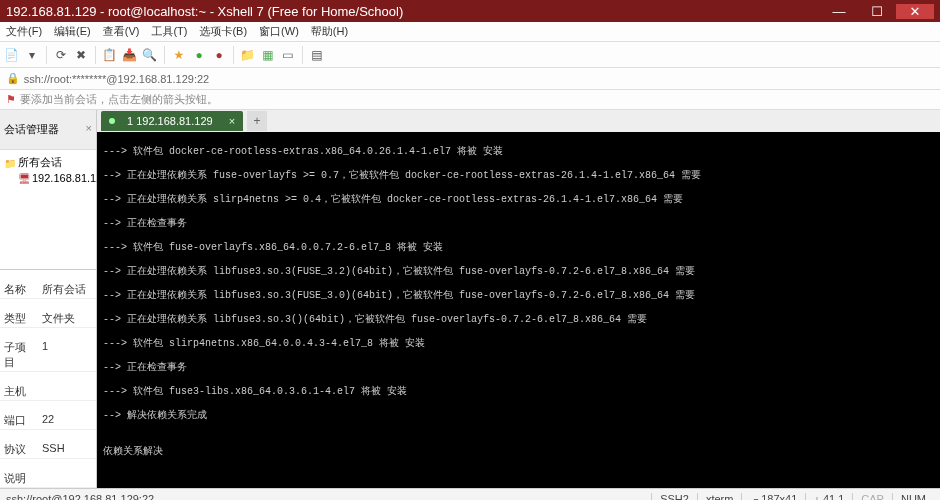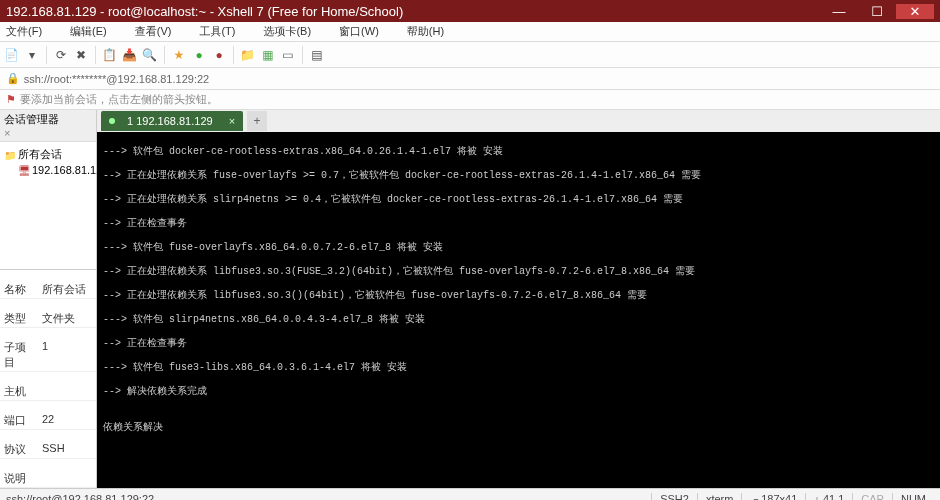--- a/index.html
+++ b/index.html
@@ -1,31 +1,31 @@
 <!DOCTYPE html>
 <html><head>
 <meta charset="utf-8">
 <style>
 * { margin:0; padding:0; box-sizing:border-box; }
 body { font-family:"Microsoft YaHei",Tahoma,sans-serif; font-size:11px; background:#f0f0f0; width:940px; height:500px; overflow:hidden; }
 .titlebar { background:#7a1a1a; color:#fff; height:22px; display:flex; align-items:center; padding:0 6px; }
 .titlebar .title { flex:1; font-size:13px; }
 .titlebar .winbtn { width:38px; text-align:center; font-size:13px; cursor:pointer; }
 .titlebar .winbtn.close { background:#c94040; }
-.menubar { background:#fdfdfd; height:20px; display:flex; align-items:center; padding:0 4px; gap:24px; font-size:11px; color:#333; border-bottom:1px solid #ddd;}
+.menubar { background:#fdfdfd; height:20px; display:flex; align-items:center; padding:0 4px; gap:8px; font-size:11px; color:#333; border-bottom:1px solid #ddd;}
 .menubar span { padding:1px 2px; }
 .toolbar { background:#fdfdfd; height:26px; display:flex; align-items:center; padding:0 4px; gap:4px; border-bottom:1px solid #ddd;}
 .toolbar .tbtn { width:16px; height:16px; display:flex; align-items:center; justify-content:center; font-size:12px; color:#555;}
 .toolbar .sep { width:1px; height:18px; background:#ddd; margin:0 2px;}
 .addressbar { background:#fdfdfd; height:22px; display:flex; align-items:center; padding:0 6px; gap:4px; border-bottom:1px solid #ddd; color:#666; font-size:11px;}
 .hintbar { background:#fdfdfd; height:20px; display:flex; align-items:center; padding:0 6px; font-size:11px; color:#888; border-bottom:1px solid #ddd;}
 .hintbar .flag { color:#c94040; margin-right:4px;}
 .mainrow { display:flex; height:378px; }
 .leftpane { width:97px; display:flex; flex-direction:column; border-right:1px solid #ccc; background:#fafafa;}
-.paneheader { background:#eee; padding:2px 4px; font-size:11px; display:flex; justify-content:space-between; border-bottom:1px solid #ddd;flex-direction:column;}
+.paneheader { background:#eee; padding:12px 4px; font-size:11px; display:flex; justify-content:space-between; border-bottom:1px solid #ddd;}
 .paneheader .x { color:#888;}
 .treearea { flex:1; padding:4px; font-size:11px; background:#fff;}
 .treerow { display:flex; align-items:center; gap:2px; padding:1px 0;}
 .treerow.child { padding-left:14px;}
 .icon { width:12px; height:12px; display:inline-block; }
 .folder-icon::before { content:"📁"; font-size:10px;}
 .host-icon::before { content:"🖥"; font-size:10px; color:#b33;}
 .proptable { border-top:1px solid #ccc; font-size:11px; background:#fff;}
 .proptable .prow { display:flex; border-bottom:1px solid #eee;margin-top:11px;}
 .proptable .pkey { width:38px; padding:1px 4px; color:#333;}
@@ -152,20 +152,21 @@
       </div>
       <div class="addtab">+</div>
     </div>
     <div class="terminal">
 <div class="line">---&gt; 软件包 docker-ce-rootless-extras.x86_64.0.26.1.4-1.el7 将被 安装</div>
 <div class="line">--&gt; 正在处理依赖关系 fuse-overlayfs &gt;= 0.7，它被软件包 docker-ce-rootless-extras-26.1.4-1.el7.x86_64 需要</div>
 <div class="line">--&gt; 正在处理依赖关系 slirp4netns &gt;= 0.4，它被软件包 docker-ce-rootless-extras-26.1.4-1.el7.x86_64 需要</div>
 <div class="line">--&gt; 正在检查事务</div>
 <div class="line">---&gt; 软件包 fuse-overlayfs.x86_64.0.0.7.2-6.el7_8 将被 安装</div>
 <div class="line">--&gt; 正在处理依赖关系 libfuse3.so.3(FUSE_3.2)(64bit)，它被软件包 fuse-overlayfs-0.7.2-6.el7_8.x86_64 需要</div>
+<div class="line">--&gt; 正在处理依赖关系 libfuse3.so.3(FUSE_3.0)(64bit)，它被软件包 fuse-overlayfs-0.7.2-6.el7_8.x86_64 需要</div>
 <div class="line">--&gt; 正在处理依赖关系 libfuse3.so.3()(64bit)，它被软件包 fuse-overlayfs-0.7.2-6.el7_8.x86_64 需要</div>
 <div class="line">---&gt; 软件包 slirp4netns.x86_64.0.0.4.3-4.el7_8 将被 安装</div>
 <div class="line">--&gt; 正在检查事务</div>
 <div class="line">---&gt; 软件包 fuse3-libs.x86_64.0.3.6.1-4.el7 将被 安装</div>
 <div class="line">--&gt; 解决依赖关系完成</div>
 <div class="line"></div>
 <div class="line">依赖关系解决</div>
 
 
 

